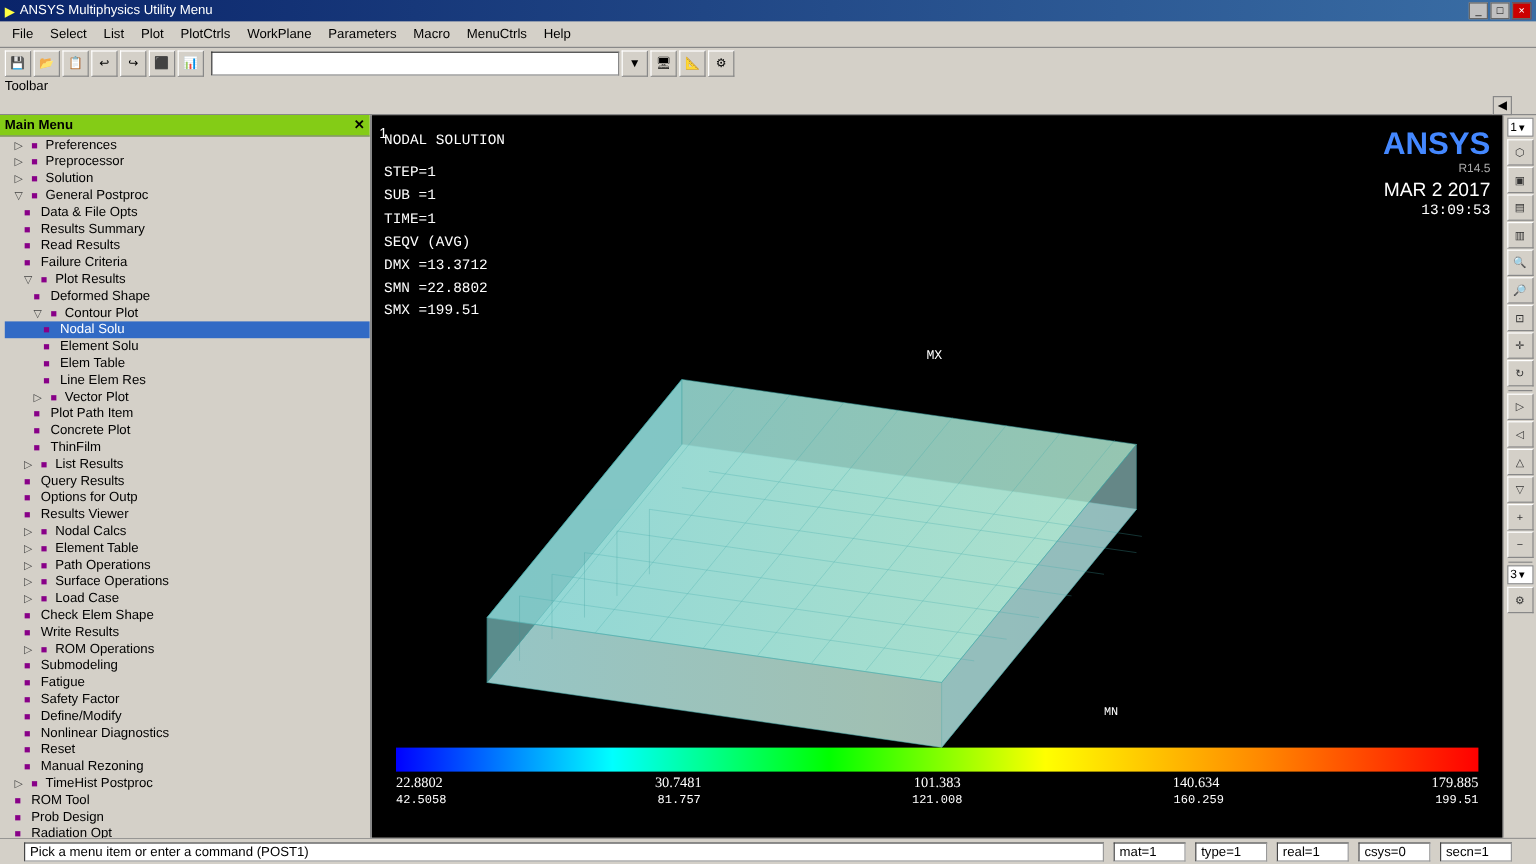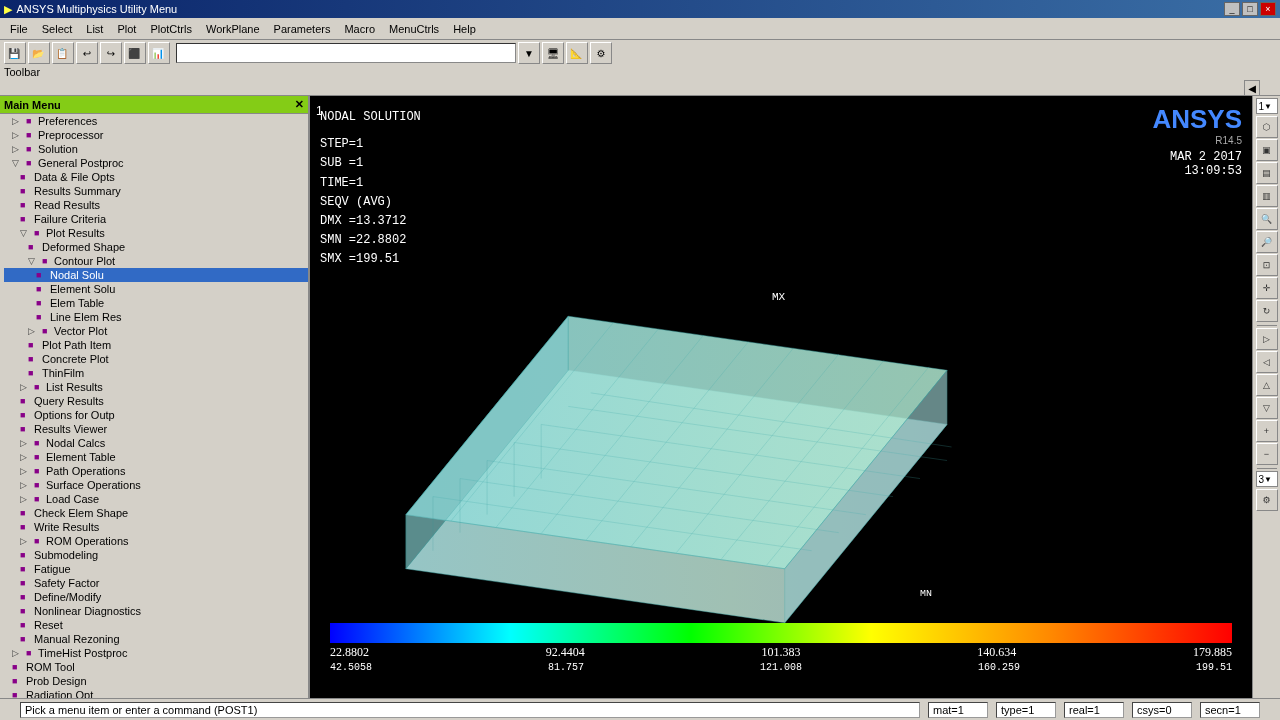--- a/index.html
+++ b/index.html
@@ -435,21 +435,21 @@
       <div>TIME=1</div>
       <div>SEQV     (AVG)</div>
       <div>DMX =13.3712</div>
       <div>SMN =22.8802</div>
       <div>SMX =199.51</div>
     </div>
 
     <div style="position:absolute;top:8px;right:10px;text-align:right;">
       <div id="ansys-logo" style="position:static;color:#4488ff;font-size:26px;font-weight:bold;">ANSYS</div>
       <div style="color:#aaa;font-size:10px;">R14.5</div>
-      <div style="color:white;font-family:Liberation Mono, monospace;font-size:12px;margin-top:4px;">MAR  2  2017</div>
+      <div style="color:white;font-family:Liberation Sans, sans-serif;font-size:16px;margin-top:4px;">MAR  2  2017</div>
       <div style="color:white;font-family:'Courier New',monospace;font-size:12px;">13:09:53</div>
     </div>
 
     <div style="position:absolute;top:195px;left:462px;color:white;font-size:11px;font-family:'Courier New',monospace;">MX</div>
 
     <svg id="model-svg" viewBox="0 0 730 510" xmlns="http://www.w3.org/2000/svg" style="position:absolute;top:130px;left:30px;width:700px;height:460px;">
       <defs>
         <linearGradient id="meshGrad" x1="0%" y1="0%" x2="100%" y2="0%">
           <stop offset="0%" style="stop-color:#b0e8e8;stop-opacity:0.85"></stop>
           <stop offset="60%" style="stop-color:#c8f0e0;stop-opacity:0.8"></stop>
@@ -502,21 +502,21 @@
         <line x1="200" y1="220" x2="200" y2="280"></line>
       </g>
 
       <text x="620" y="410" fill="white" font-size="11" font-family="Courier New">MN</text>
     </svg>
 
     <div id="colorbar">
       <div id="colorbar-gradient"></div>
       <div id="colorbar-labels">
         <span>22.8802</span>
-        <span>92.4404</span>
+        <span>30.7481</span>
         <span>101.383</span>
         <span>140.634</span>
         <span>179.885</span>
       </div>
       <div id="colorbar-labels2">
         <span>42.5058</span>
         <span>81.757</span>
         <span>121.008</span>
         <span>160.259</span>
         <span>199.51</span>

